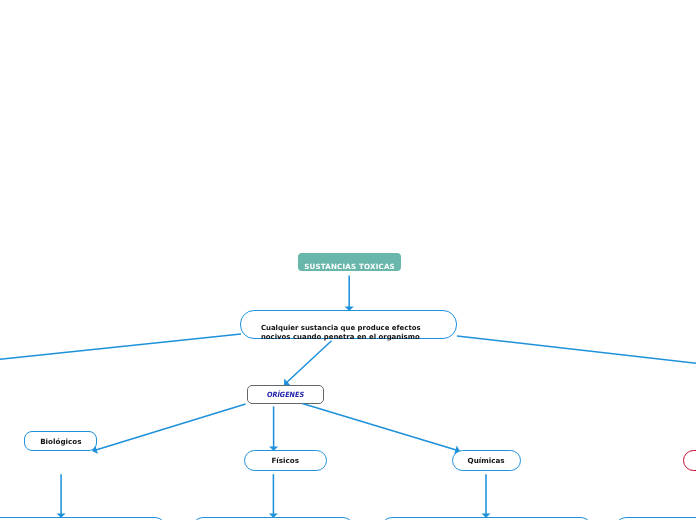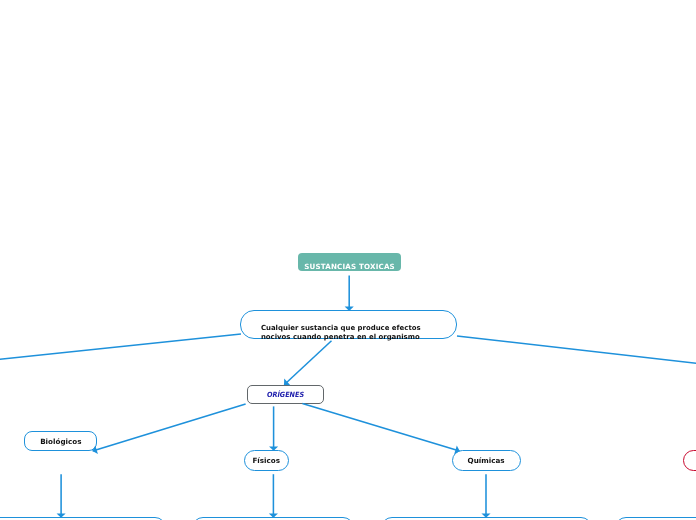--- a/index.html
+++ b/index.html
@@ -62,21 +62,21 @@
 nocivos cuando penetra en el organismo</span>
   </div>
 
   <div class="node n-org" style="left:247px;top:384.5px;width:77px;height:19.3px;">
     <span>ORÍGENES</span>
   </div>
 
   <div class="node n-cat" style="left:24.4px;top:431px;width:72.9px;height:20px;border-radius:8px;">
     <span>Biológicos</span>
   </div>
-  <div class="node n-cat" style="left:243.7px;top:449.7px;width:45px;height:20.9px;">
+  <div class="node n-cat" style="left:243.7px;top:449.7px;width:83px;height:20.9px;">
     <span>Físicos</span>
   </div>
   <div class="node n-cat" style="left:451.7px;top:449.7px;width:68.9px;height:20.9px;">
     <span>Químicas</span>
   </div>
   <div class="node n-cat-red" style="left:682.7px;top:449.7px;width:70px;height:20.9px;">
     <span></span>
   </div>
 
   <div class="node n-leaf" style="left:-60px;top:517px;width:225.5px;height:28px;"></div>

